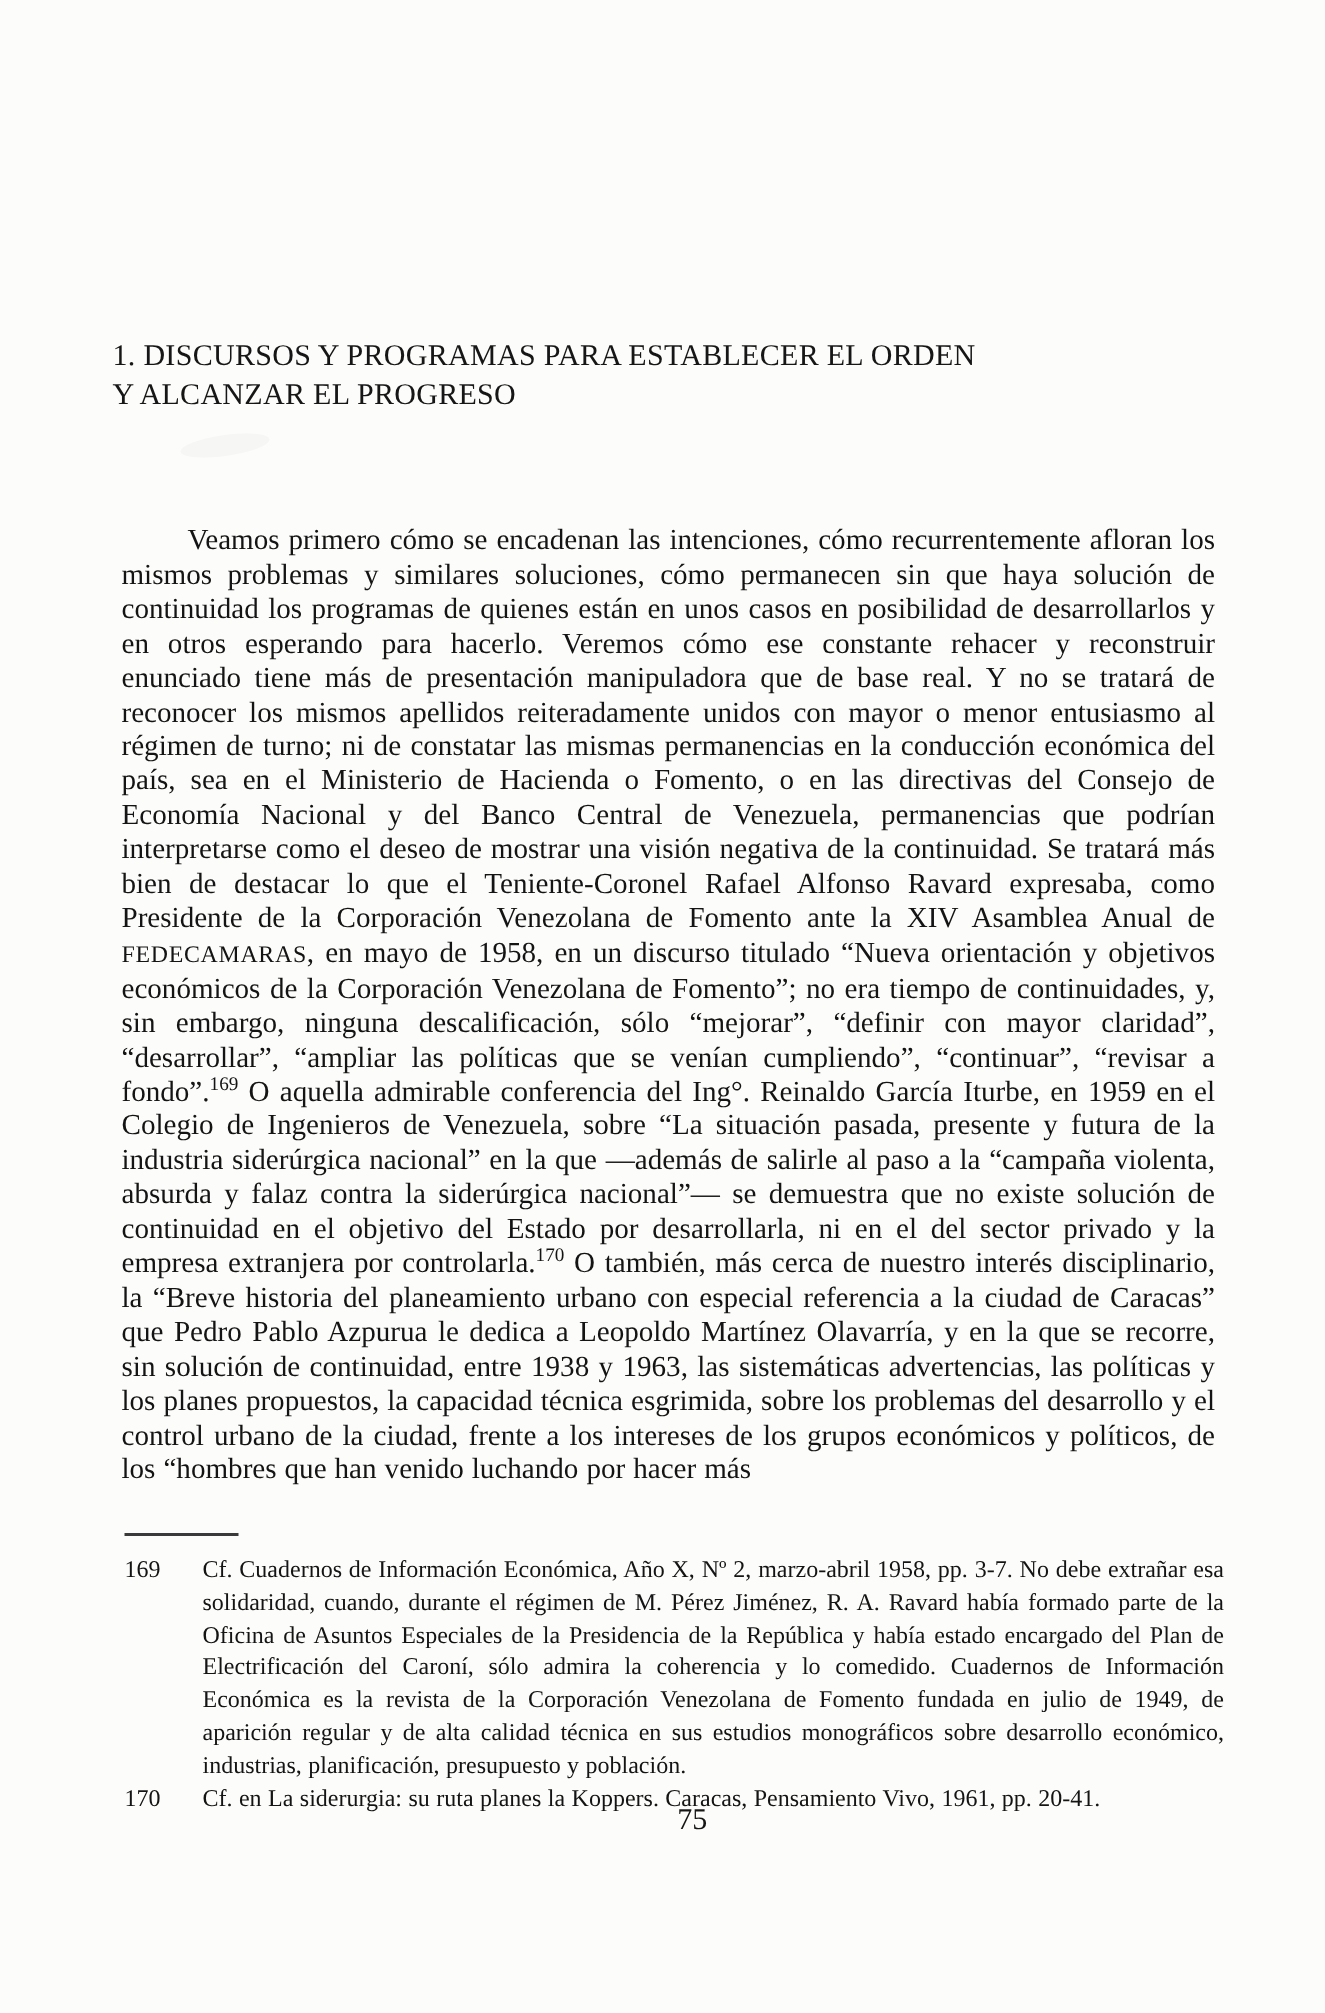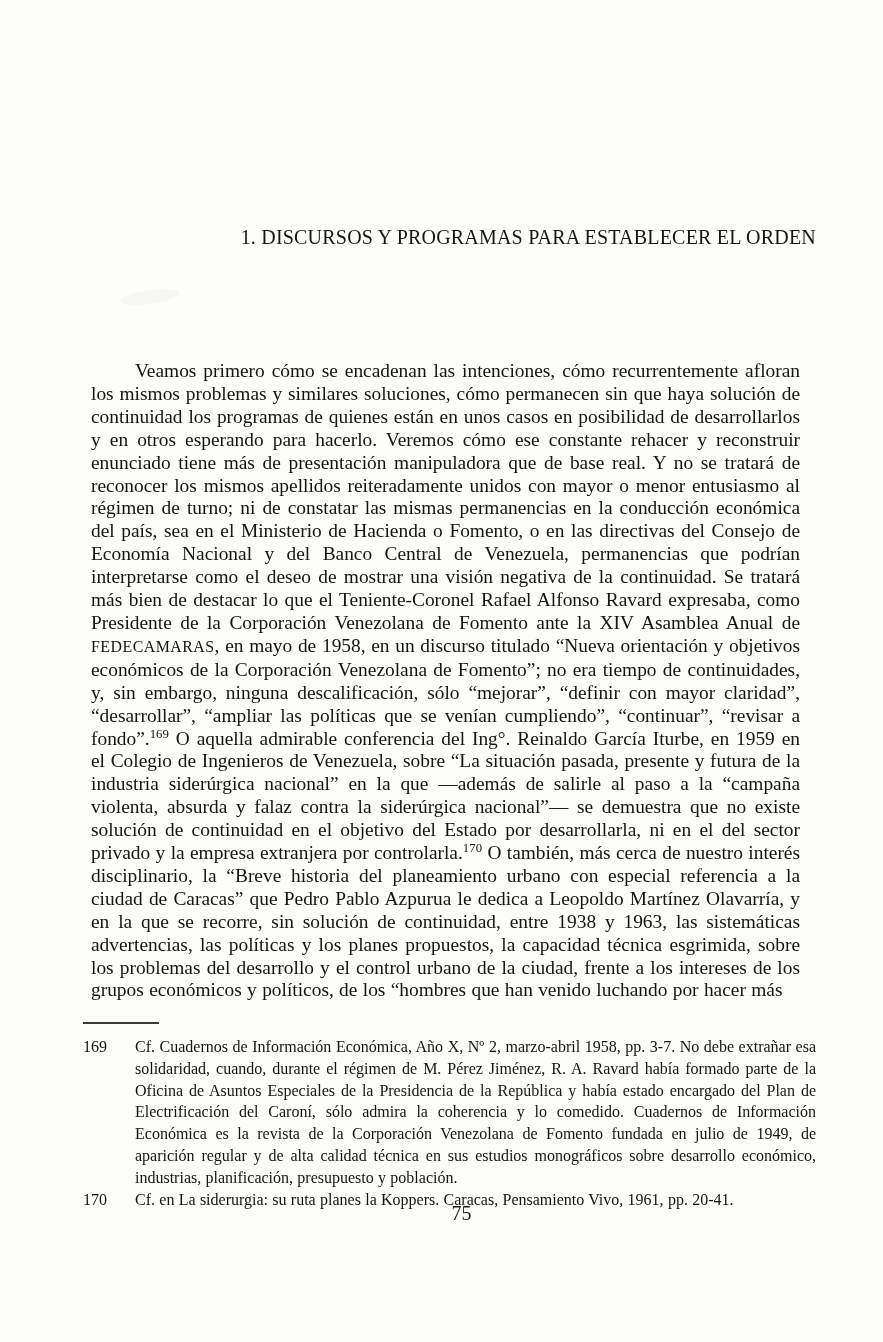--- a/index.html
+++ b/index.html
@@ -25,38 +25,38 @@
     width: 60px; height: 14px;
     background: rgba(0,0,0,0.025);
     border-radius: 50%;
     transform: rotate(-8deg);
   }
   .section-title {
     position: absolute;
     left: 75px;
     width: 741px;
     top: 224px;
-    text-align: right;
+    text-align: left;
     font-size: 20px;
     line-height: 26px;
     letter-spacing: 0.2px;
     color: #161616;
   }
   .body-block {
     position: absolute;
     left: 75px;
     width: 741px;
     top: 344px;
   }
   .body-paragraph {
     font-size: 19.4px;
     line-height: 22.9px;
     text-align: justify;
     text-indent: 44px;
-    margin: 16px;
+    margin: 6px;
     word-spacing: 0.5px;
   }
   .run-normal { font-style: normal; }
   .run-italic { }
   .run-sup {
     vertical-align: super;
     font-size: 0.66em;
     line-height: 0;
   }
   .run-smallcaps {
@@ -105,20 +105,21 @@
     padding-left: 20px;
   }
 </style>
 </head>
 <body>
 
 <div class="page">
 
   <div class="section-title">
     <div>1. DISCURSOS Y PROGRAMAS PARA ESTABLECER EL ORDEN</div>
+    <div>Y ALCANZAR EL PROGRESO</div>
   </div>
 
   <div class="body-block">
     <p class="body-paragraph"><span class="run-normal">Veamos primero cómo se encadenan las intenciones, cómo recurrentemente afloran los mismos problemas y similares soluciones, cómo permanecen sin que haya solución de continuidad los programas de quienes están en unos casos en posibilidad de desarrollarlos y en otros esperando para hacerlo. Veremos cómo ese constante rehacer y reconstruir enunciado tiene más de presentación manipuladora que de base real. Y no se tratará de reconocer los mismos apellidos reiteradamente unidos con mayor o menor entusiasmo al régimen de turno; ni de constatar las mismas permanencias en la conducción económica del país, sea en el Ministerio de Hacienda o Fomento, o en las directivas del Consejo de Economía Nacional y del Banco Central de Venezuela, permanencias que podrían interpretarse como el deseo de mostrar una visión negativa de la continuidad. Se tratará más bien de destacar lo que el Teniente-Coronel Rafael Alfonso Ravard expresaba, como Presidente de la Corporación Venezolana de Fomento ante la XIV Asamblea Anual de </span><span class="run-smallcaps">FEDECAMARAS</span><span class="run-normal">, en mayo de 1958, en un discurso titulado “Nueva orientación y objetivos económicos de la Corporación Venezolana de Fomento”; no era tiempo de continuidades, y, sin embargo, ninguna descalificación, sólo “mejorar”, “definir con mayor claridad”, “desarrollar”, “ampliar las políticas que se venían cumpliendo”, “continuar”, “revisar a fondo”.</span><span class="run-sup">169</span><span class="run-normal"> O aquella admirable conferencia del Ing°. Reinaldo García Iturbe, en 1959 en el Colegio de Ingenieros de Venezuela, sobre “La situación pasada, presente y futura de la industria siderúrgica nacional” en la que —además de salirle al paso a la “campaña violenta, absurda y falaz contra la siderúrgica nacional”— se demuestra que no existe solución de continuidad en el objetivo del Estado por desarrollarla, ni en el del sector privado y la empresa extranjera por controlarla.</span><span class="run-sup">170</span><span class="run-normal"> O también, más cerca de nuestro interés disciplinario, la “Breve historia del planeamiento urbano con especial referencia a la ciudad de Caracas” que Pedro Pablo Azpurua le dedica a Leopoldo Martínez Olavarría, y en la que se recorre, sin solución de continuidad, entre 1938 y 1963, las sistemáticas advertencias, las políticas y los planes propuestos, la capacidad técnica esgrimida, sobre los problemas del desarrollo y el control urbano de la ciudad, frente a los intereses de los grupos económicos y políticos, de los “hombres que han venido luchando por hacer más</span></p>
   </div>
 
   <hr class="footnote-separator">
 
   <div class="footnotes">
     <div class="footnote-row">

